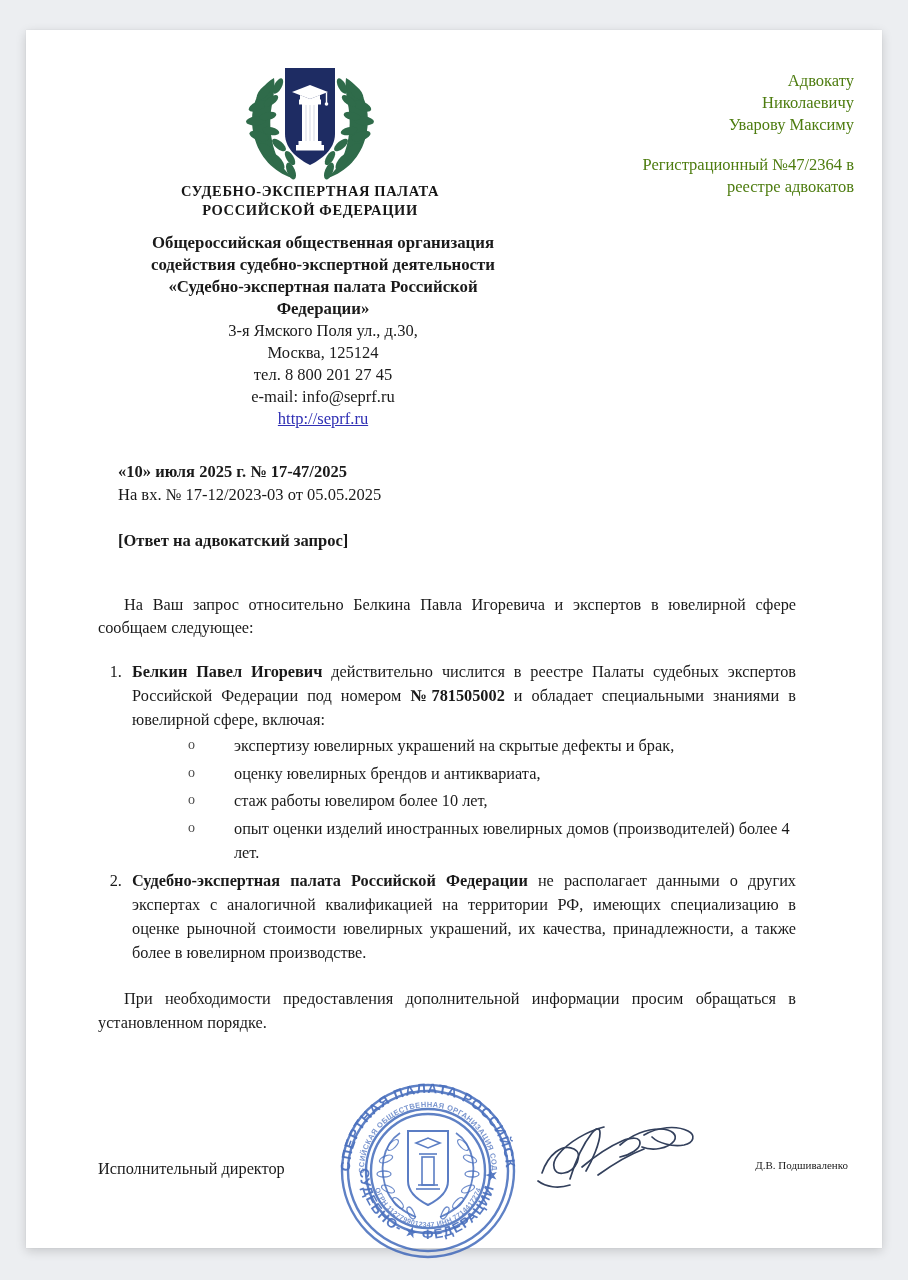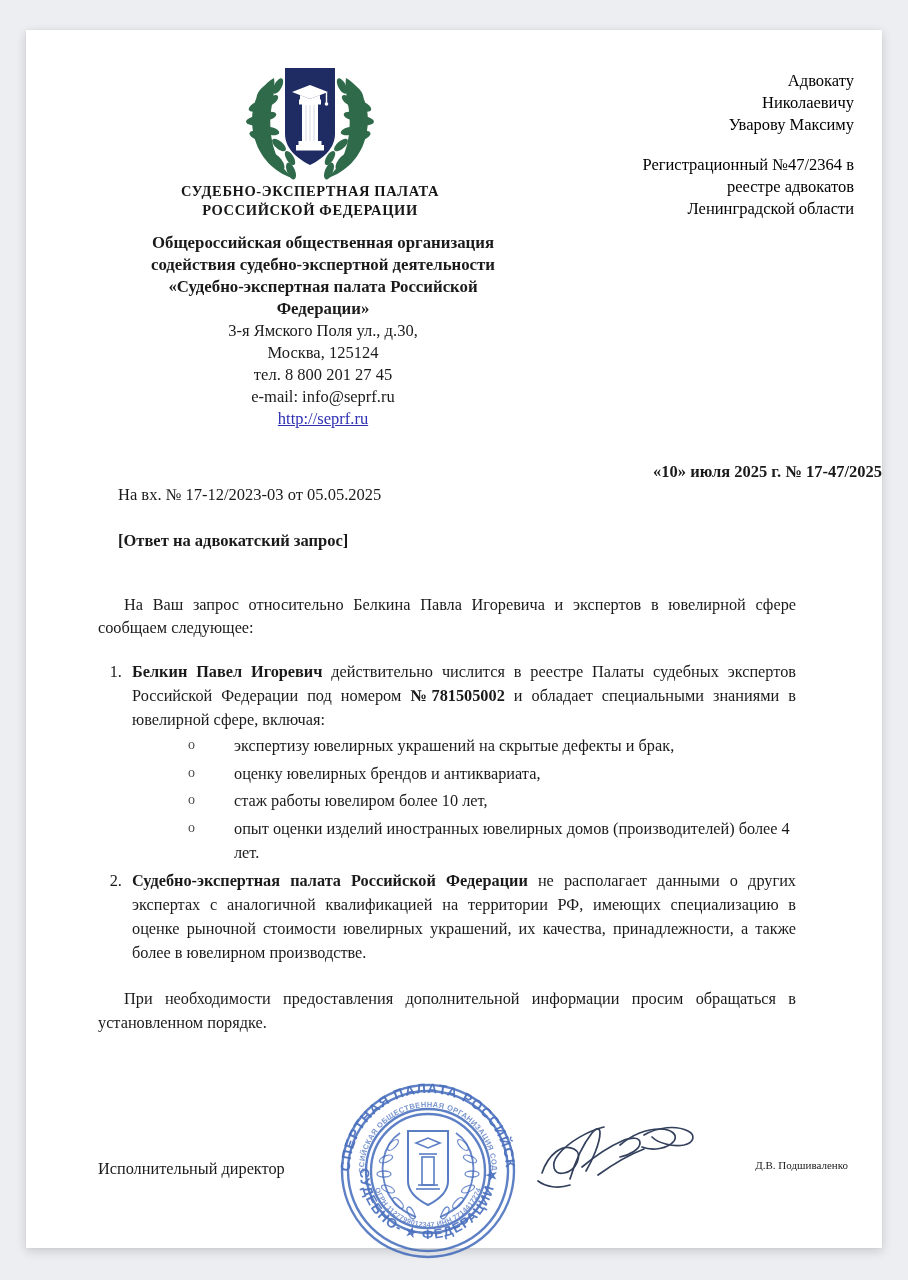--- a/index.html
+++ b/index.html
@@ -63,21 +63,21 @@
   }
 
   .addressee-block {
     position: absolute;
     right: 28px;
     top: 40px;
     width: 290px;
     text-align: right;
     font-size: 16.5px;
     line-height: 1.33;
-    color: #000000;
+    color: #4d7c0f;
   }
   .addressee-block .gap {
     height: 18px;
   }
 
   
   .org-details {
     margin-top: 12px;
     text-align: center;
     width: 430px;
@@ -101,21 +101,20 @@
 
   
   .refs {
     margin-top: 30px;
     margin-left: 92px;
     font-size: 16.5px;
     line-height: 1.42;
   }
   .refs .strong-line {
     font-weight: bold;
-    text-align: right;
   }
   .subject {
     margin-top: 24px;
     margin-left: 92px;
     font-size: 16.5px;
     font-weight: bold;
   }
 
   
   .body-area {
@@ -289,21 +288,20 @@
         </div>
       </div>
 
       <div class="addressee-block">
         <div>Адвокату</div>
         <div>Николаевичу</div>
         <div>Уварову Максиму</div>
         <div class="gap"></div>
         <div>Регистрационный №47/2364 в</div>
         <div>реестре адвокатов</div>
-        <div>Ленинградской области</div>
       </div>
     </div>
 
     <div class="org-details">
       <div class="org-name">
         <div>Общероссийская общественная организация</div>
         <div>содействия судебно-экспертной деятельности</div>
         <div>«Судебно-экспертная палата Российской</div>
         <div>Федерации»</div>
       </div>

